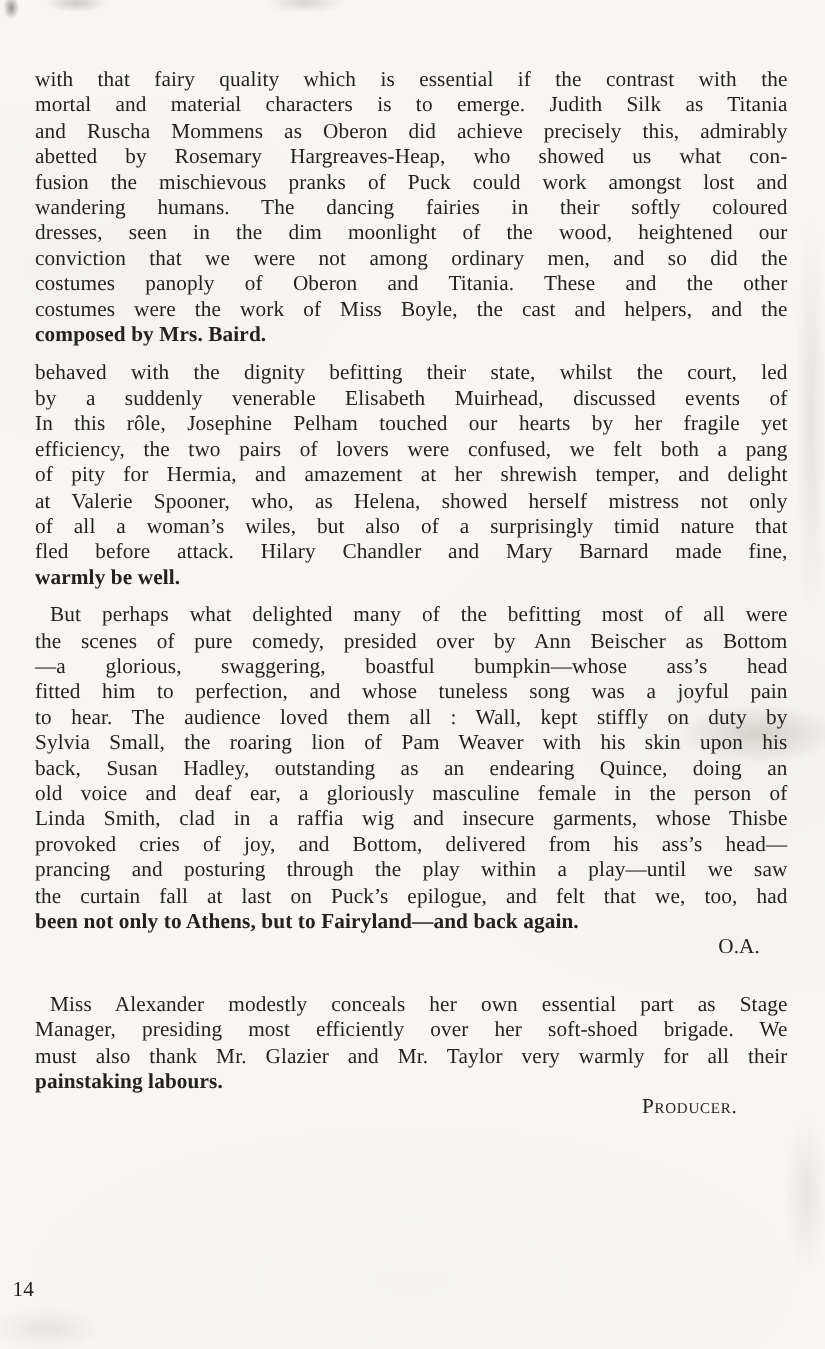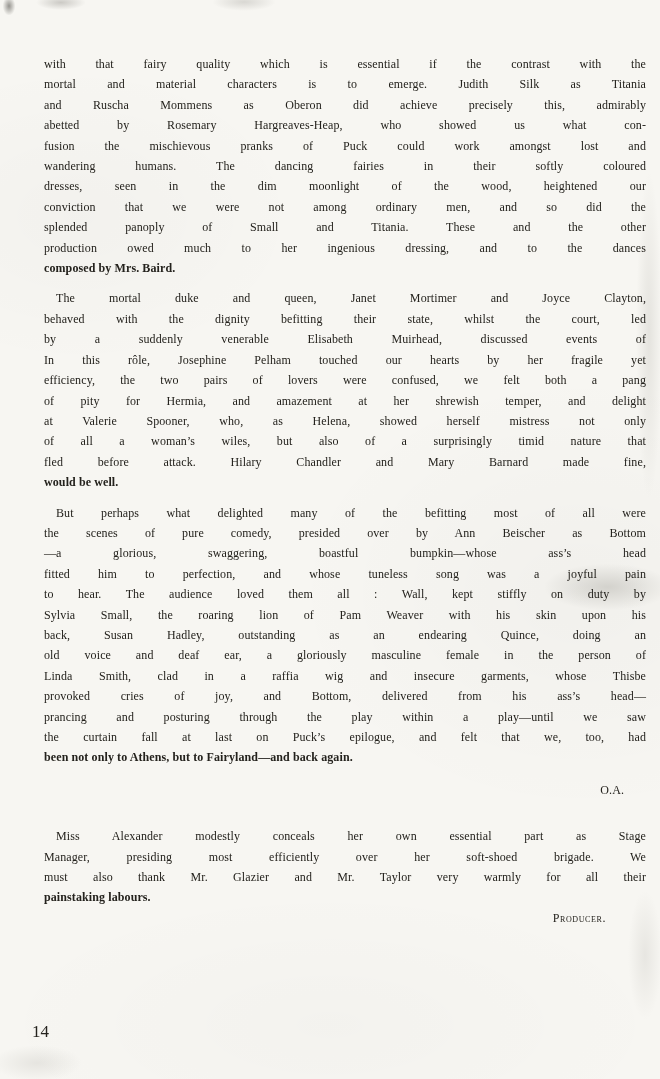--- a/index.html
+++ b/index.html
@@ -28,41 +28,41 @@
   .s4 { left: 636px; top: 170px; width: 26px; height: 330px;
         background: radial-gradient(ellipse at center, rgba(185,183,176,0.30), transparent 70%); }
   .s5 { left: 3px; top: -3px; width: 12px; height: 18px;
         background: radial-gradient(ellipse at center, rgba(70,68,62,0.55), transparent 75%); }
   .s6 { left: 628px; top: 890px; width: 34px; height: 130px;
         background: radial-gradient(ellipse at center, rgba(190,188,182,0.28), transparent 70%); }
   .s7 { left: -8px; top: 1045px; width: 90px; height: 36px;
         background: radial-gradient(ellipse at center, rgba(190,188,182,0.30), transparent 70%); }
   .text-column {
     position: absolute;
-    left: 44px; top: 54px; width: 602px;
+    left: 28px; top: 54px; width: 602px;
     color: #24221d;
-    font-size: 12px;
+    font-size: 17px;
     line-height: 20.4px;
     letter-spacing: 0.1px;
   }
   .para { margin: 0 0 10px 0; }
   .para:nth-child(4) { margin-top: 26px; }
   .line {
     text-align: justify;
     text-align-last: justify;
     text-justify: inter-word;
   }
   .line.last { text-align-last: left; font-weight: bold; }
   .line.indent { text-indent: 12px; }
   .sig { text-align: right; }
-  .sig.plain { padding-right: 22px; margin-top: 12px; }
+  .sig.plain { padding-right: 22px; }
   .sig.smallcaps { padding-right: 40px; font-variant: small-caps; letter-spacing: 0.6px; }
   .page-number {
     position: absolute;
-    left: 32px; top: 1022px;
+    left: 10px; top: 1022px;
     color: #24221d;
     font-size: 17px;
   }
 </style>
 </head>
 <body>
 
 <div class="page">
   <div class="smudge s1"></div>
   <div class="smudge s2"></div>
@@ -75,35 +75,34 @@
   <div class="text-column" id="text-column">
       <div class="para">
         <div class="line">with that fairy quality which is essential if the contrast with the</div>
         <div class="line">mortal and material characters is to emerge.  Judith Silk as Titania</div>
         <div class="line">and Ruscha Mommens as Oberon did achieve precisely this, admirably</div>
         <div class="line">abetted by Rosemary Hargreaves-Heap, who showed us what con-</div>
         <div class="line">fusion the mischievous pranks of Puck could work amongst lost and</div>
         <div class="line">wandering humans.  The dancing fairies in their softly coloured</div>
         <div class="line">dresses, seen in the dim moonlight of the wood, heightened our</div>
         <div class="line">conviction that we were not among ordinary men, and so did the</div>
-        <div class="line">splended panoply of Small and Titania.  These and the other</div>
-        <div class="line">production owed much to her ingenious dressing, and to the dances</div>
+        <div class="line">costumes panoply of Oberon and Titania.  These and the other</div>
+        <div class="line">costumes were the work of Miss Boyle, the cast and helpers, and the</div>
         <div class="line last">composed by Mrs. Baird.</div>
       </div>
       <div class="para">
-        <div class="line indent">The mortal duke and queen, Janet Mortimer and Joyce Clayton,</div>
         <div class="line">behaved with the dignity befitting their state, whilst the court, led</div>
         <div class="line">by a suddenly venerable Elisabeth Muirhead, discussed events of</div>
         <div class="line">In this rôle, Josephine Pelham touched our hearts by her fragile yet</div>
         <div class="line">efficiency, the two pairs of lovers were confused, we felt both a pang</div>
         <div class="line">of pity for Hermia, and amazement at her shrewish temper, and delight</div>
         <div class="line">at Valerie Spooner, who, as Helena, showed herself mistress not only</div>
         <div class="line">of all a woman’s wiles, but also of a surprisingly timid nature that</div>
         <div class="line">fled before attack.  Hilary Chandler and Mary Barnard made fine,</div>
-        <div class="line last">would be well.</div>
+        <div class="line last">warmly be well.</div>
       </div>
       <div class="para">
         <div class="line indent">But perhaps what delighted many of the befitting most of all were</div>
         <div class="line">the scenes of pure comedy, presided over by Ann Beischer as Bottom</div>
         <div class="line">—a glorious, swaggering, boastful bumpkin—whose ass’s head</div>
         <div class="line">fitted him to perfection, and whose tuneless song was a joyful pain</div>
         <div class="line">to hear.  The audience loved them all :  Wall, kept stiffly on duty by</div>
         <div class="line">Sylvia Small, the roaring lion of Pam Weaver with his skin upon his</div>
         <div class="line">back, Susan Hadley, outstanding as an endearing Quince, doing an</div>
         <div class="line">old voice and deaf ear, a gloriously masculine female in the person of</div>

